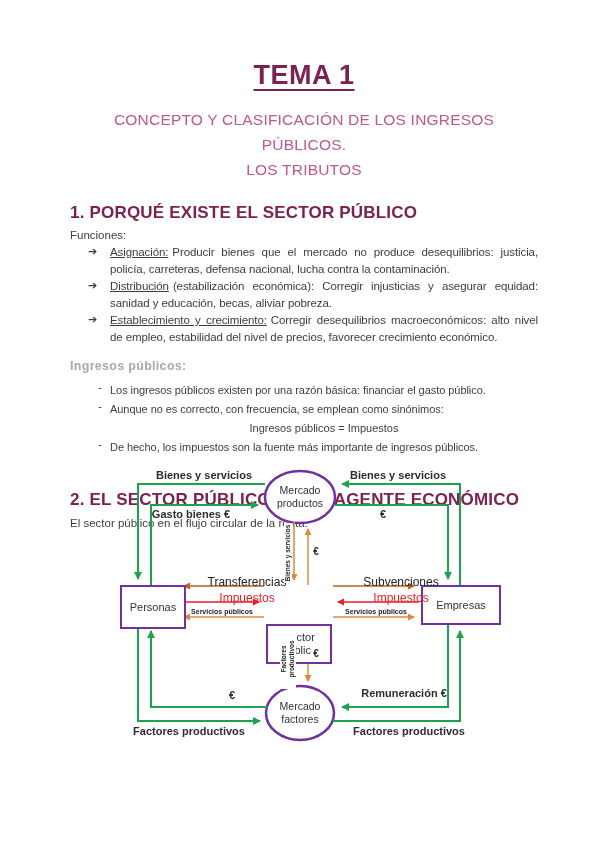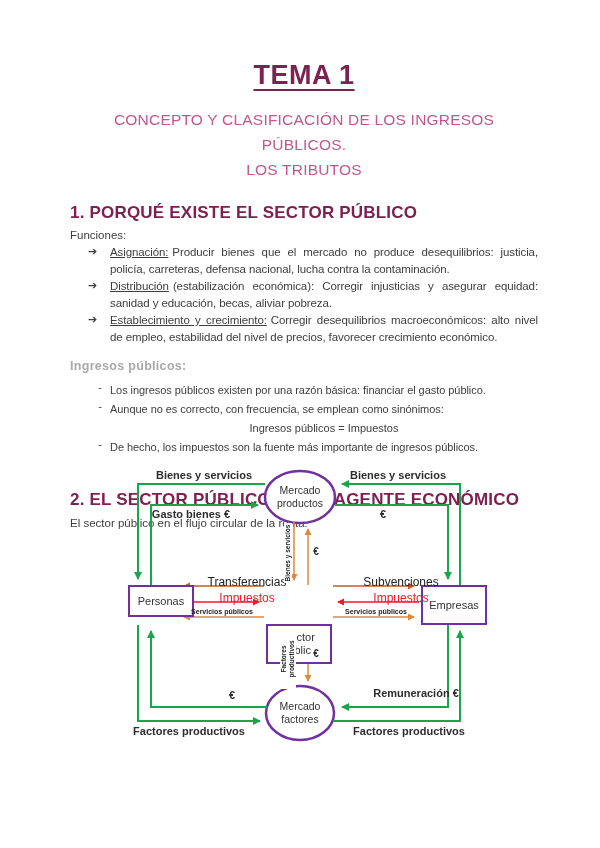--- a/index.html
+++ b/index.html
@@ -148,30 +148,30 @@
 
     <path d="M264,118 H184" fill="none" stroke="#c05f1e" stroke-width="1.5" marker-end="url(#aod)"></path>
     <path d="M180,134 H259" fill="none" stroke="#ee1b24" stroke-width="1.6" marker-end="url(#ar)"></path>
     <path d="M264,149 H184" fill="none" stroke="#e0873c" stroke-width="1.4" marker-end="url(#ao)"></path>
 
     <path d="M333,118 H414" fill="none" stroke="#c05f1e" stroke-width="1.5" marker-end="url(#aod)"></path>
     <path d="M419,134 H338" fill="none" stroke="#ee1b24" stroke-width="1.6" marker-end="url(#ar)"></path>
     <path d="M333,149 H414" fill="none" stroke="#e0873c" stroke-width="1.4" marker-end="url(#ao)"></path>
   </svg>
 
-  <div class="dnode" style="left:128px;top:117px;width:66px;height:32px;">
+  <div class="dnode" style="left:120px;top:117px;width:66px;height:44px;">
     <span>Personas</span>
   </div>
   <div class="dnode" style="left:266px;top:117px;width:66px;height:40px;margin-top:39px;">
     <span>
       <span style="display:block">Sector</span>
       <span style="display:block">Público</span>
     </span>
   </div>
-  <div class="dnode" style="left:421px;top:117px;width:66px;height:40px;">
+  <div class="dnode" style="left:421px;top:117px;width:80px;height:40px;">
     <span>Empresas</span>
   </div>
 
   <div class="dnode-ellipse" style="left:260px;top:16px;width:80px;">
     <span style="display:block">Mercado</span>
     <span style="display:block">productos</span>
   </div>
   <div class="dnode-ellipse" style="left:260px;top:232px;width:80px;">
     <span style="display:block">Mercado</span>
     <span style="display:block">factores</span>
@@ -189,16 +189,16 @@
   <div class="dlabel dlabel-sm" style="left:376px;top:107px;">Subvenciones</div>
   <div class="dlabel dlabel-sm dlabel-red" style="left:376px;top:123px;">Impuestos</div>
   <div class="dlabel dlabel-xs" style="left:376px;top:140px;">Servicios públicos</div>
 
   <div class="vlabel" style="left:258px;top:81px;">Bienes y servicios</div>
   <div class="dlabel euro-mid" style="left:316px;top:78px;">€</div>
   <div class="vlabel" style="left:258px;top:183px;">Factores productivos</div>
   <div class="dlabel euro-mid" style="left:316px;top:180px;">€</div>
 
   <div class="dlabel" style="left:232px;top:221px;">€</div>
-  <div class="dlabel" style="left:416px;top:219px;">Remuneración €</div>
+  <div class="dlabel" style="left:404px;top:219px;">Remuneración €</div>
   <div class="dlabel" style="left:189px;top:257px;">Factores productivos</div>
   <div class="dlabel" style="left:409px;top:257px;">Factores productivos</div>
 </div>
 
 </body></html>

